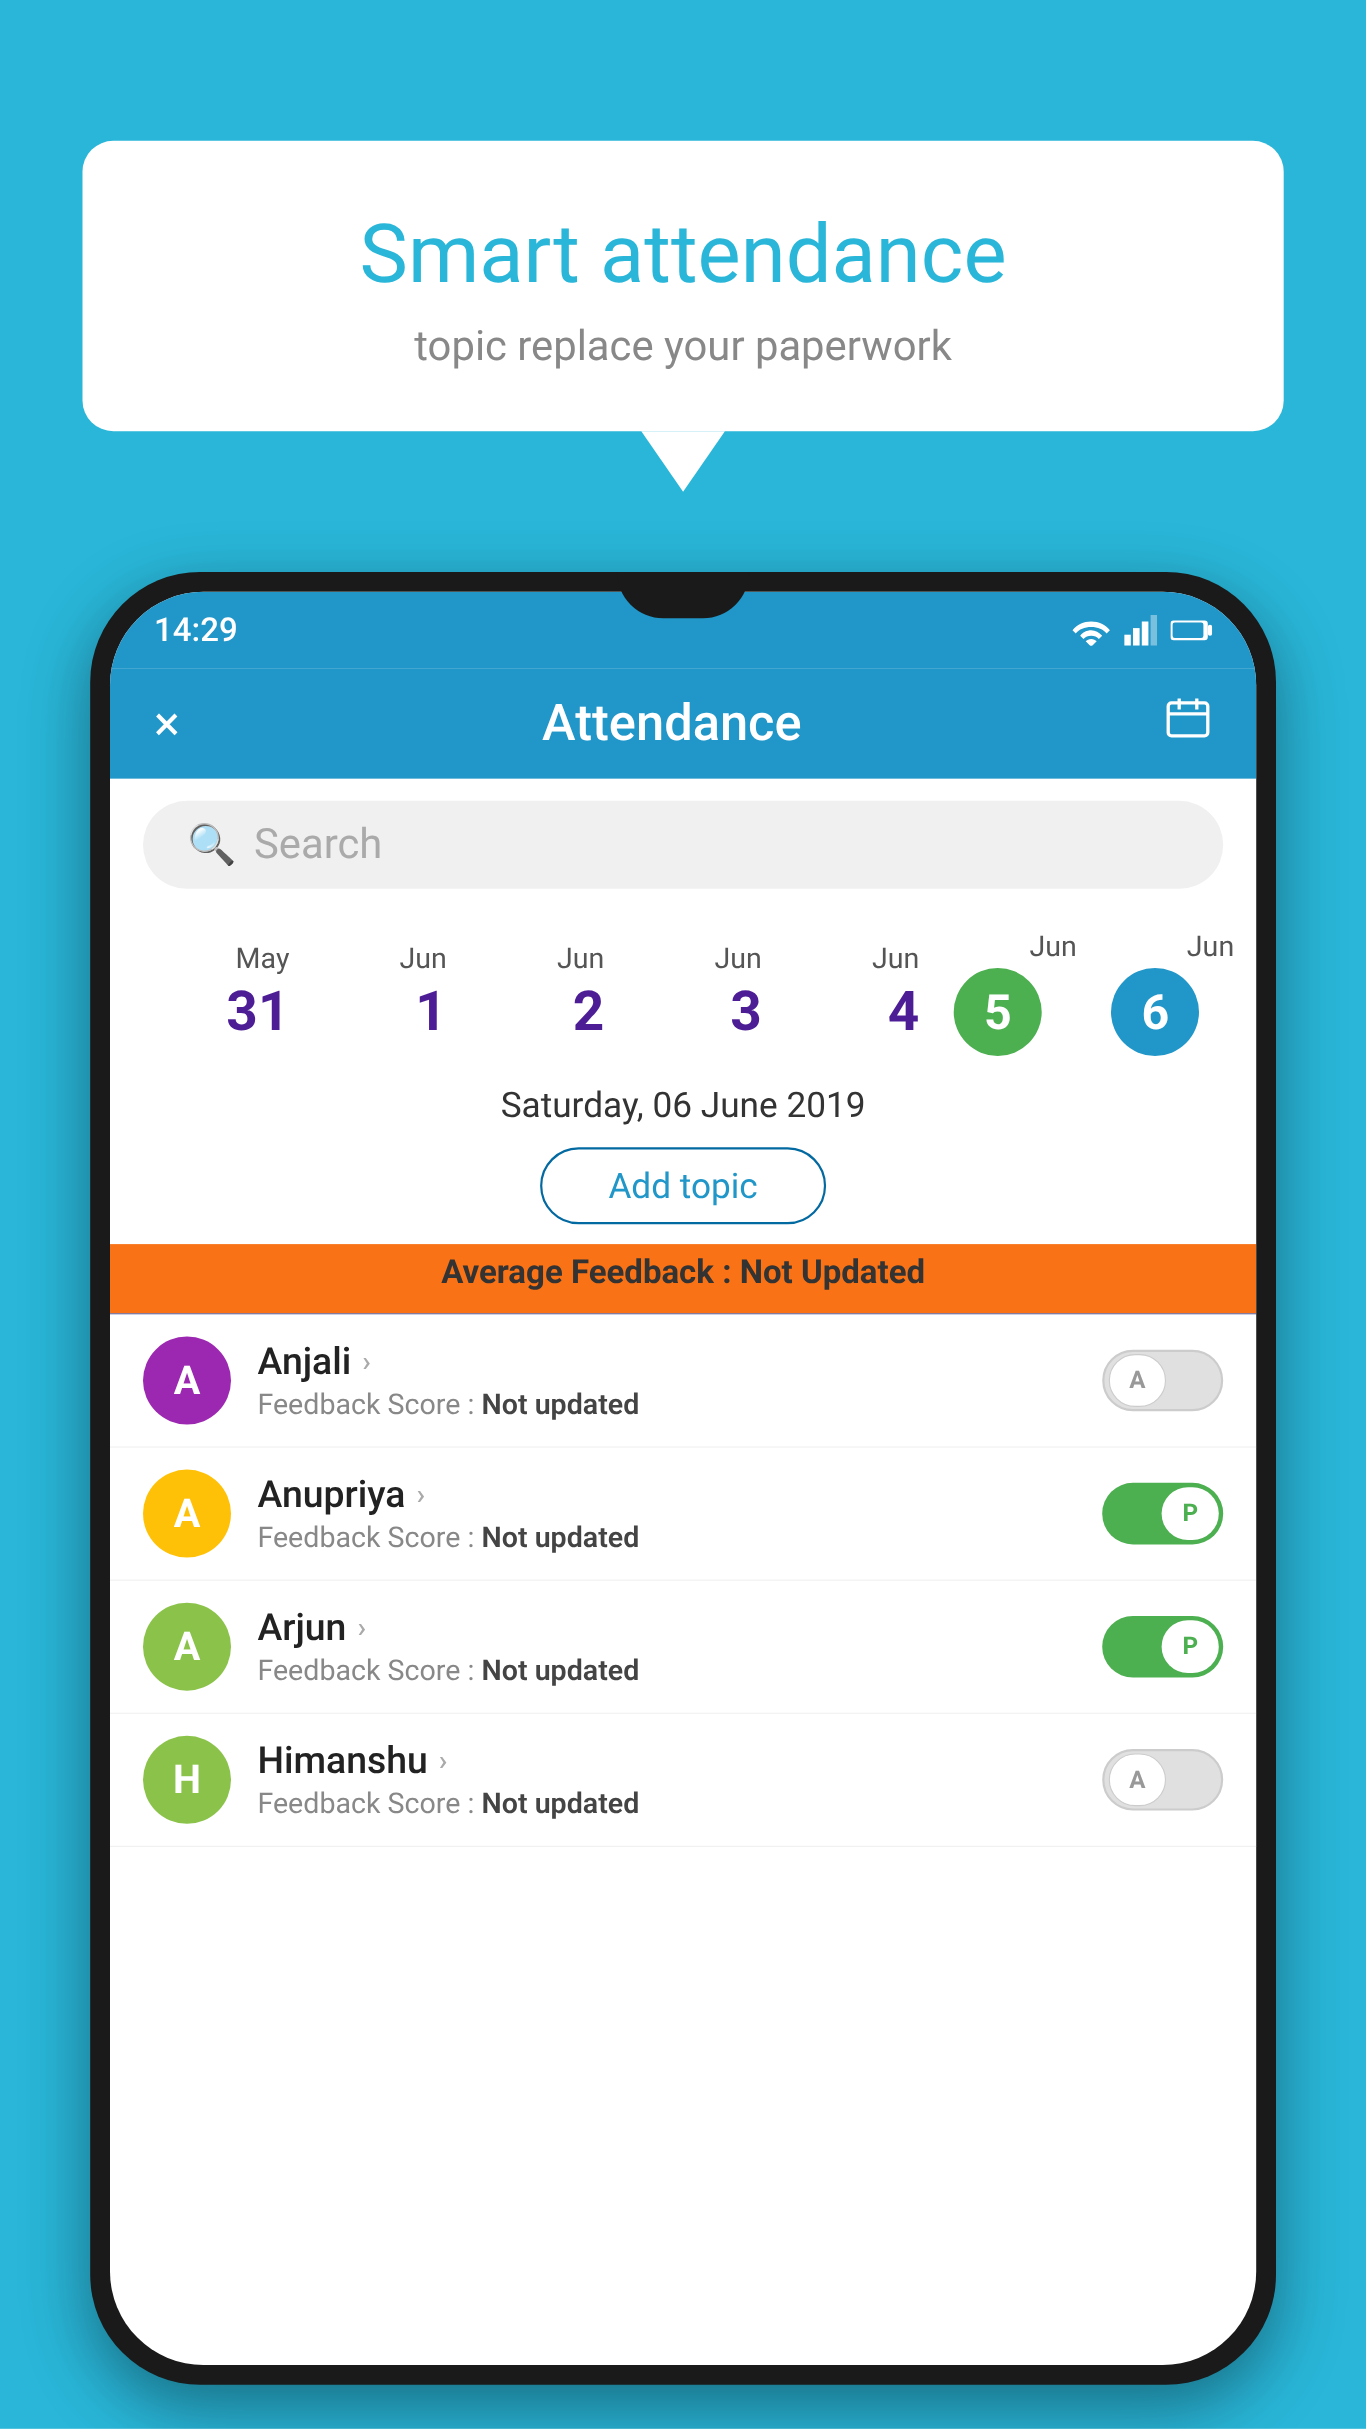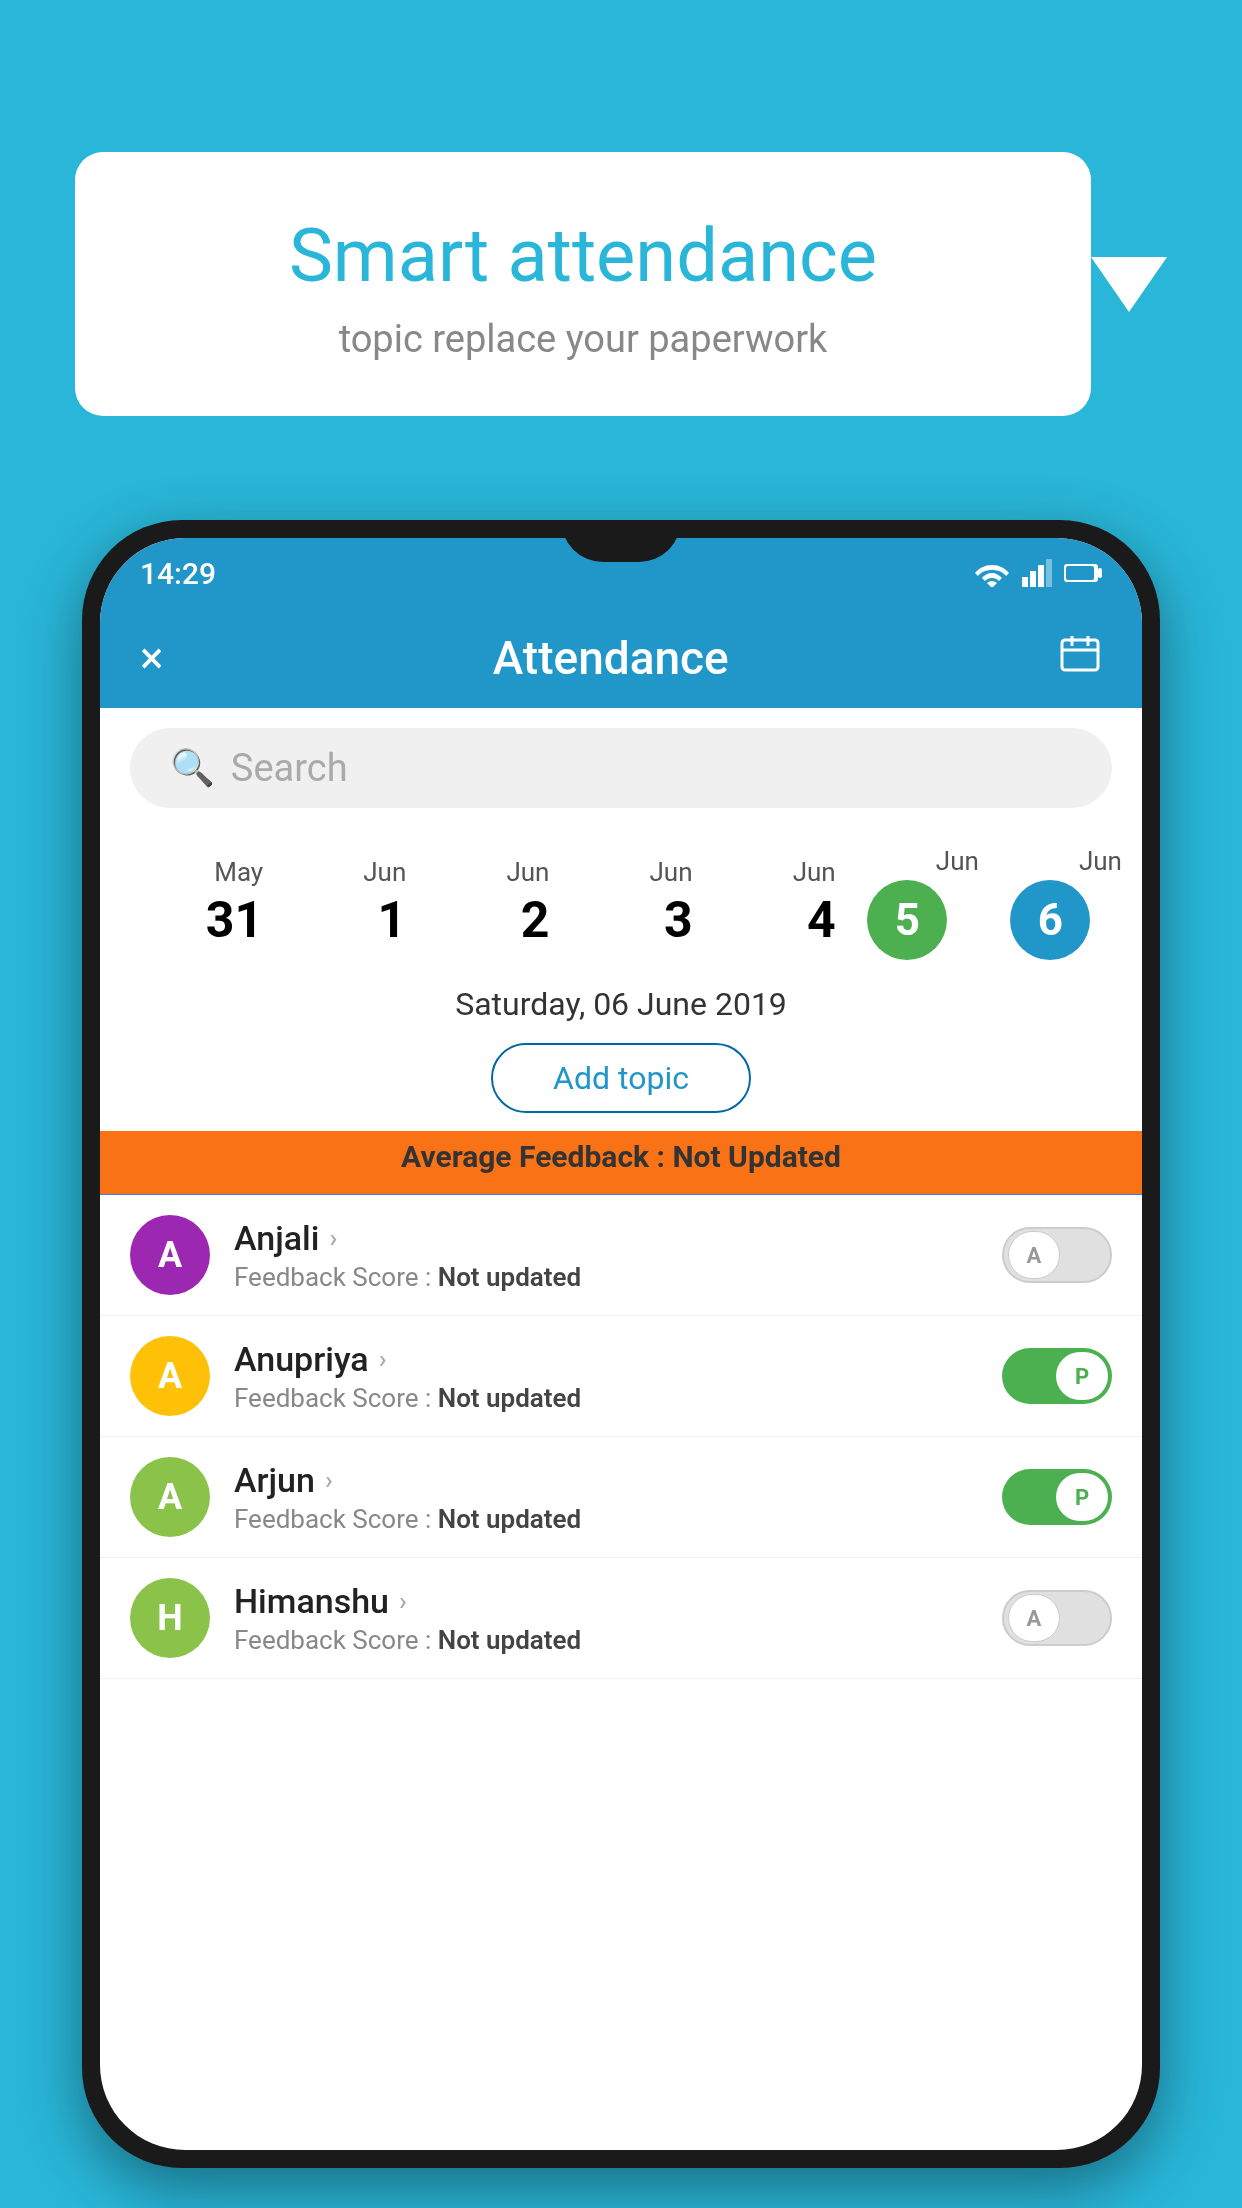--- a/index.html
+++ b/index.html
@@ -9,24 +9,25 @@
       height: 2208px;
       background-color: #29B6D8;
       font-family: 'Roboto', Arial, sans-serif;
       overflow: hidden;
       position: relative;
     }
 
     
     .speech-bubble-container {
       position: absolute;
-      top: 152px;
+      top: 128px;
       left: 75px;
       right: 75px;
       display: flex;
+      flex-direction: column;
       align-items: center;
     }
 
     .speech-bubble {
       background: white;
       border-radius: 28px;
       padding: 60px 80px 55px;
       width: 100%;
       text-align: center;
     }
@@ -179,21 +180,21 @@
 
     .date-month {
       font-size: 26px;
       color: #555;
       margin-bottom: 4px;
     }
 
     .date-day {
       font-size: 50px;
       font-weight: 700;
-      color: #000000;
+      color: #4c1d95;
     }
 
     .date-day.today {
       background: #4CAF50;
       color: white;
       border-radius: 50%;
       width: 80px;
       height: 80px;
       display: flex;
       align-items: center;

